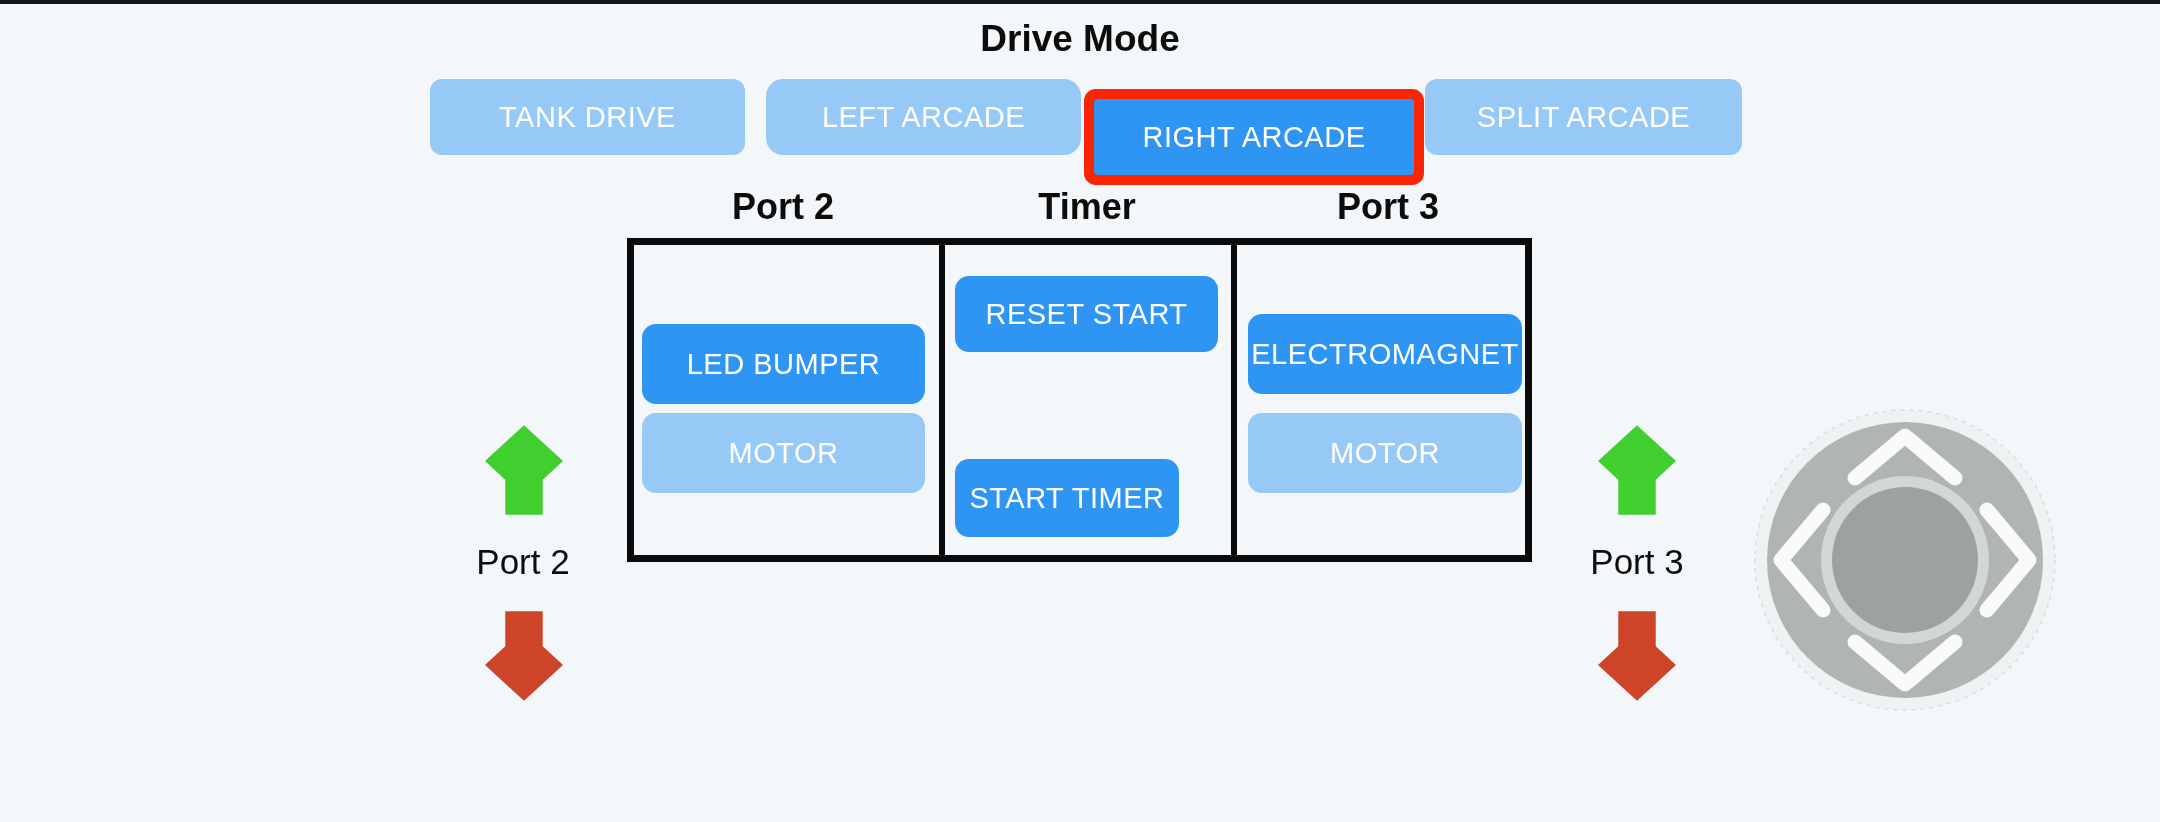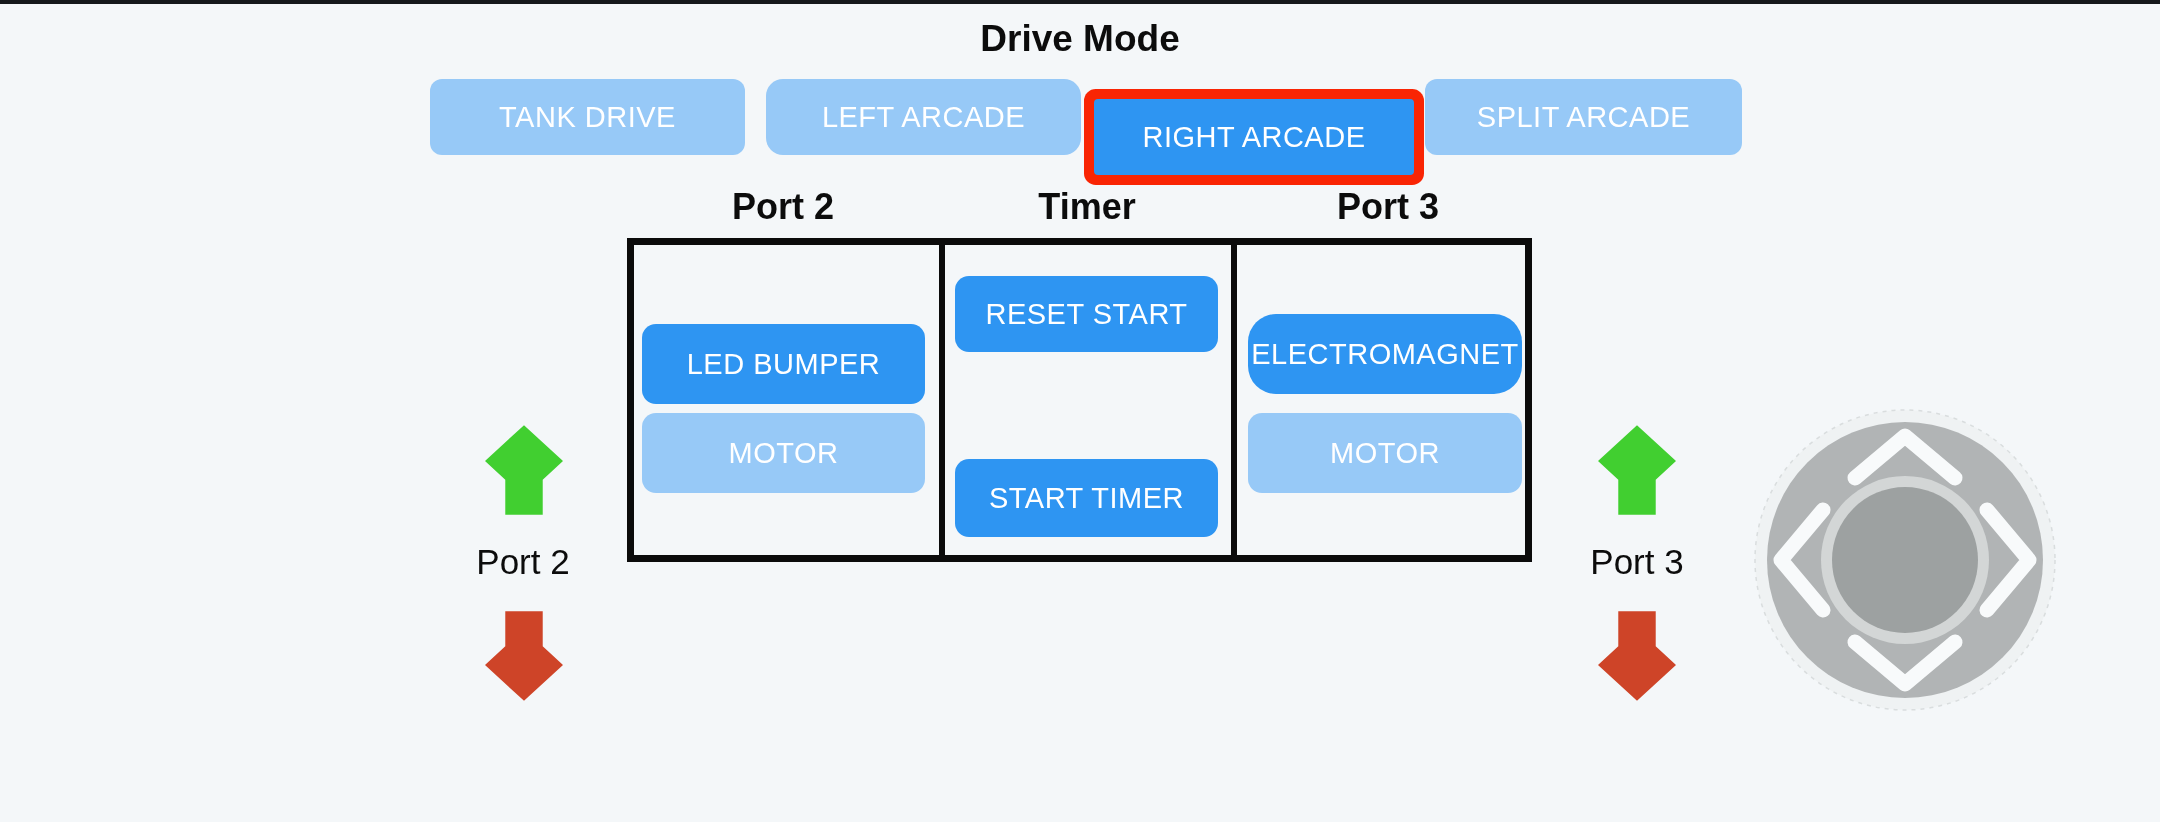--- a/index.html
+++ b/index.html
@@ -44,22 +44,22 @@
   #div1{left:305px;} #div2{left:597px;}
   .panel-btn{
     position:absolute;border:none;border-radius:14px;
     display:flex;align-items:center;justify-content:center;
     color:#FFFFFF;font-size:29px;letter-spacing:0.5px;white-space:nowrap;
     font-family:"Liberation Sans", sans-serif;cursor:pointer;
   }
   #btn-ledbumper{left:8px;top:79px;width:283px;height:80px;}
   #btn-motor2{left:8px;top:168px;width:283px;height:80px;}
   #btn-reset{left:321px;top:31px;width:263px;height:76px;}
-  #btn-start{left:321px;top:214px;width:263px;height:78px;}
-  #btn-electromagnet{left:614px;top:69px;width:274px;height:80px;border-radius:28px;}
+  #btn-start{left:321px;top:214px;width:224px;height:78px;}
+  #btn-electromagnet{left:614px;top:69px;width:274px;height:80px;}
   #btn-motor3{left:614px;top:168px;width:274px;height:80px;}
   .timer-display{
     position:absolute;left:350px;top:119px;width:202px;height:78px;
     background:#FBFDFE;border:4px solid #0B0B0B;box-sizing:border-box;
     display:flex;align-items:center;justify-content:center;
     font-size:48px;letter-spacing:1px;color:#0C0C0C;
   }
   
   .arrow{position:absolute;width:78px;height:92px;cursor:pointer;}
   #up-left{left:485px;top:424px;} #down-left{left:485px;top:610px;}

